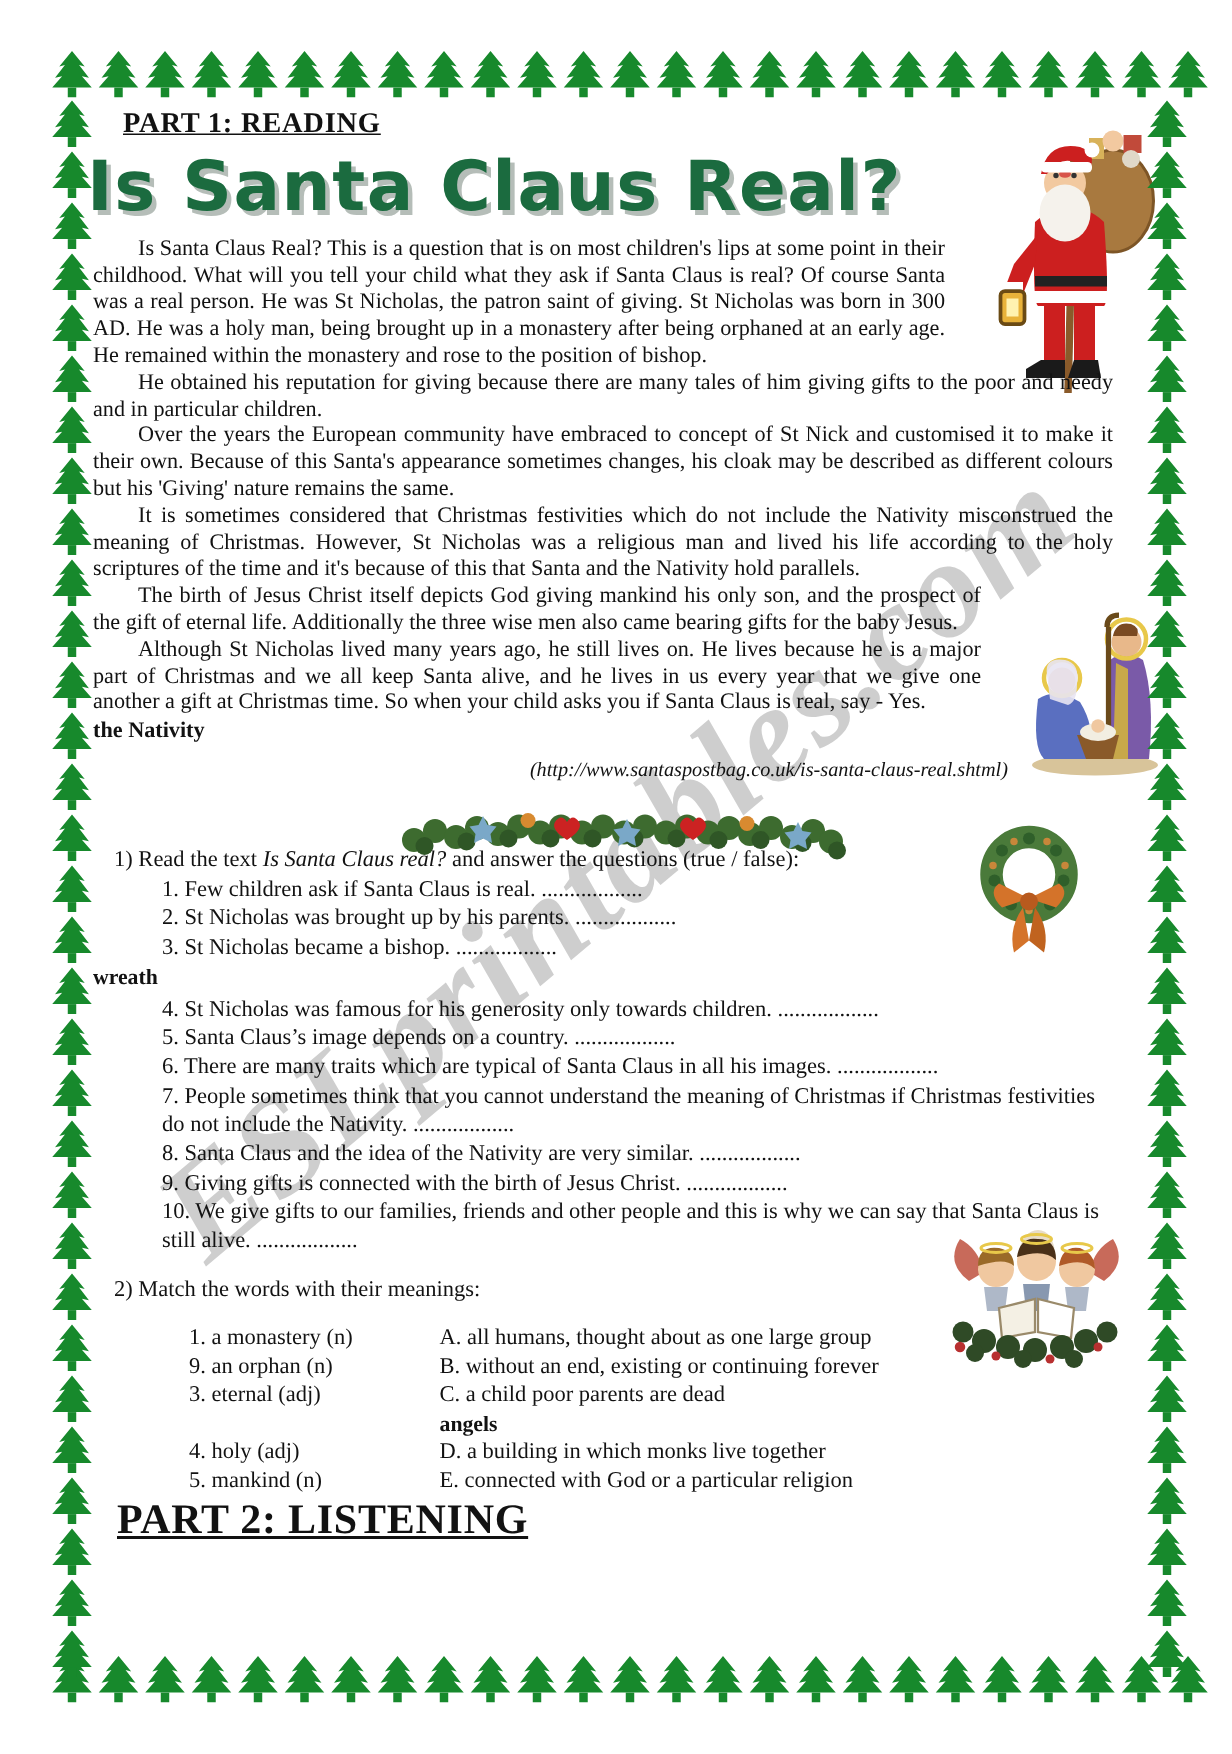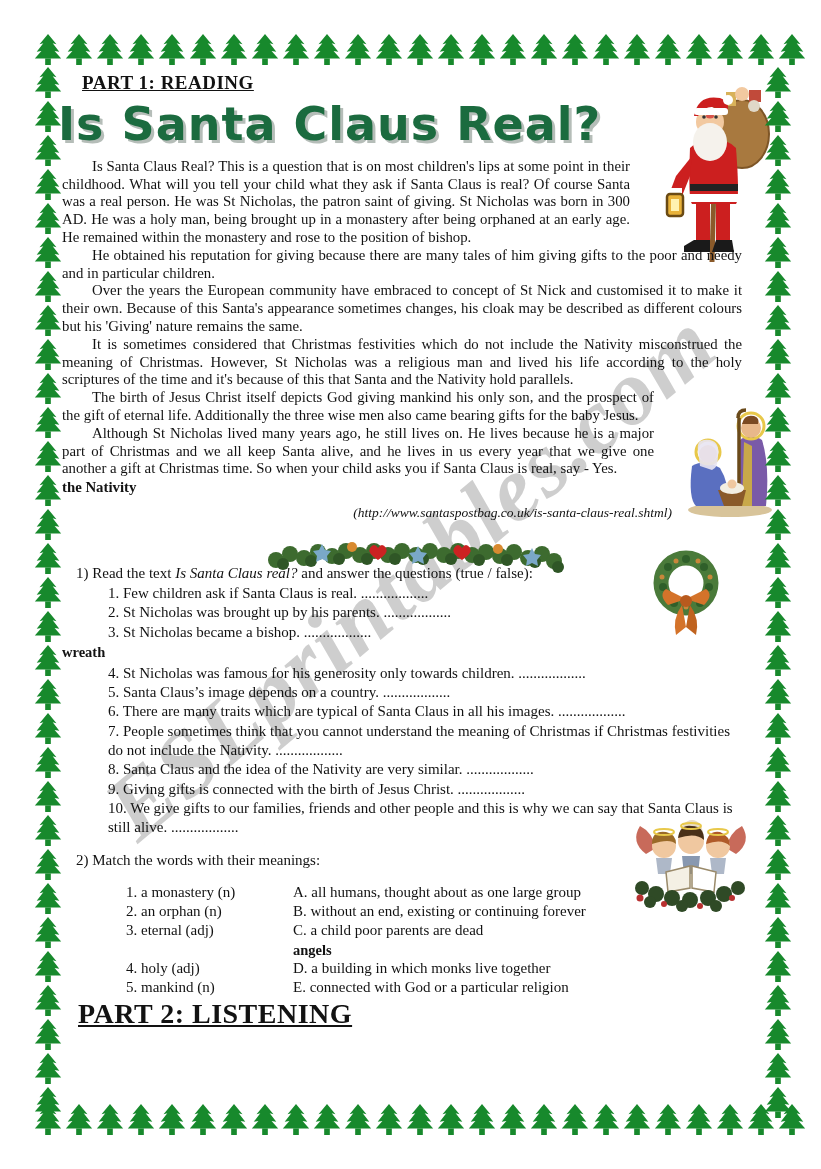--- a/index.html
+++ b/index.html
@@ -729,21 +729,21 @@
     </div>
 
     <div class="ex-intro ex2">2) Match the words with their meanings:</div>
 
     <div class="match-grid">
       <div class="match-row">
         <span class="match-word">1. a monastery (n)</span>
         <span>A. all humans, thought about as one large group</span>
       </div>
       <div class="match-row">
-        <span class="match-word">2. an orphan (n)</span>
+        <span class="match-word">9. an orphan (n)</span>
         <span>B. without an end, existing or continuing forever</span>
       </div>
       <div class="match-row">
         <span class="match-word">3. eternal (adj)</span>
         <span>C. a child poor parents are dead</span>
       </div>
     </div>
 
     <div class="angels-label">angels</div>
 

